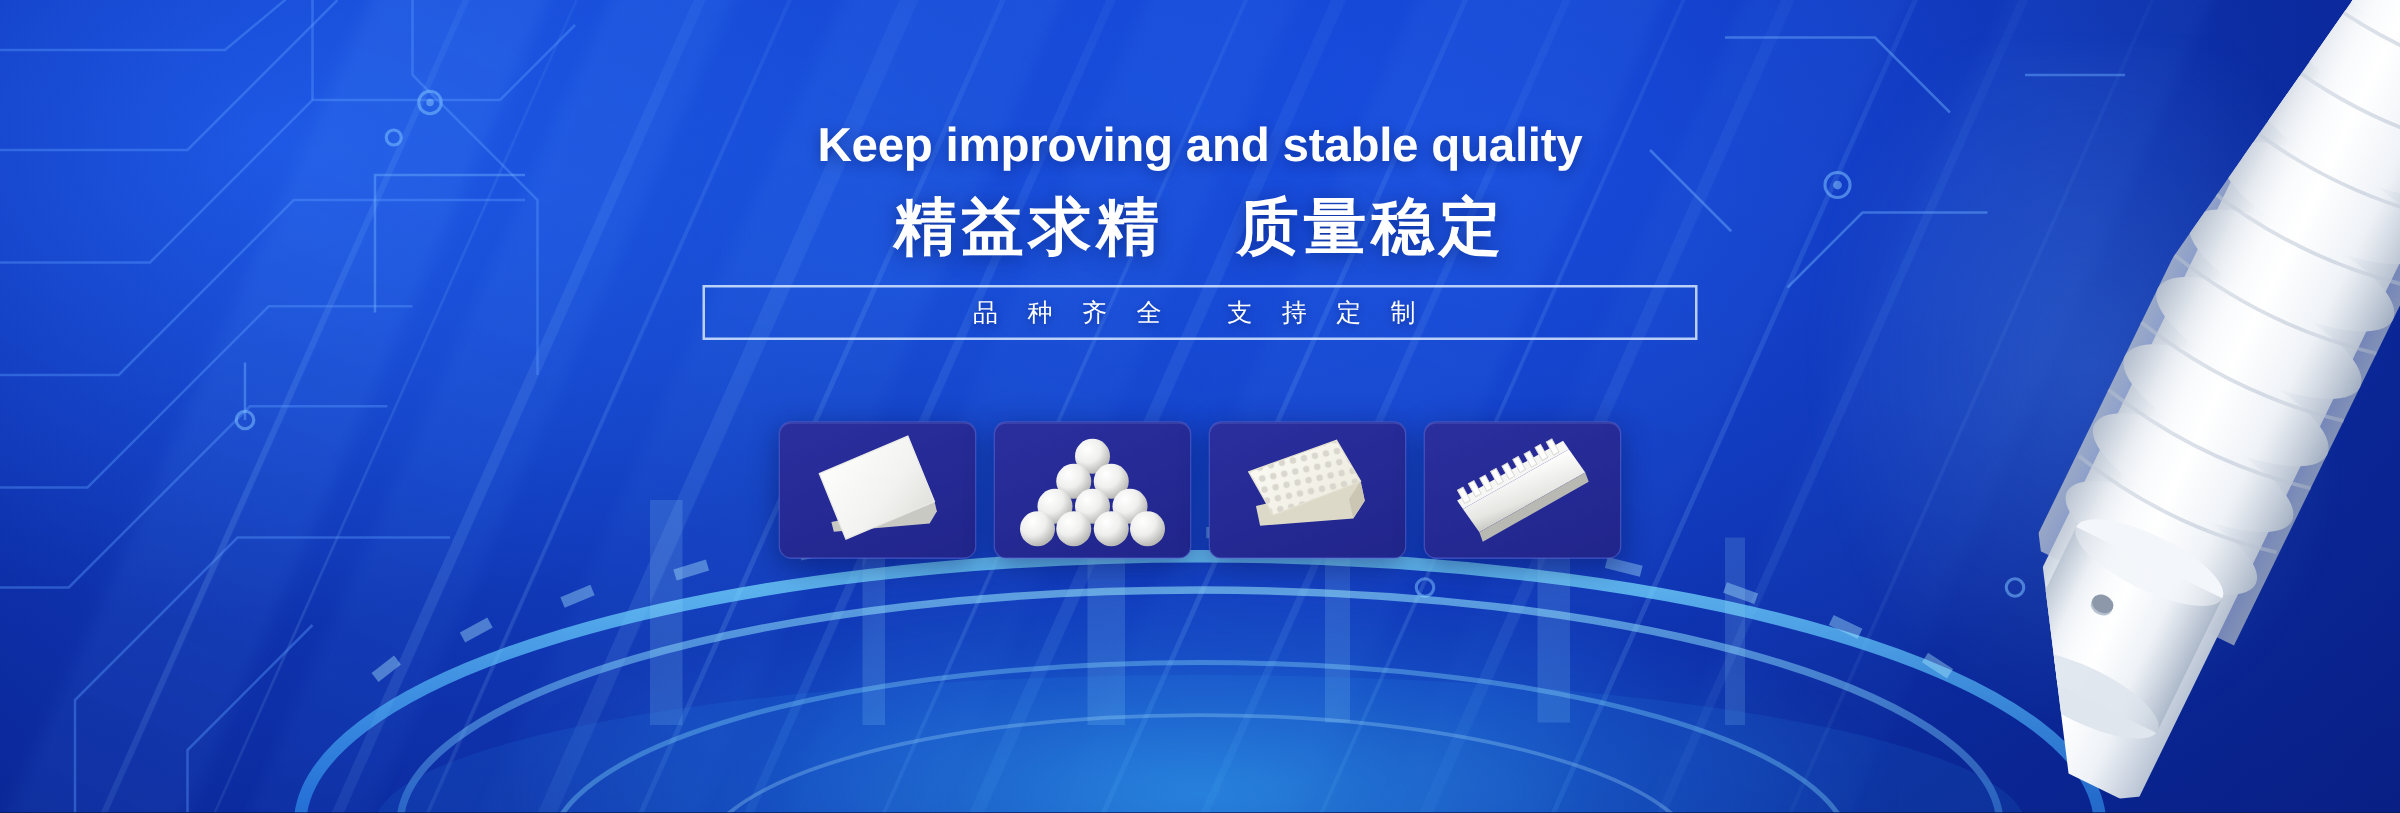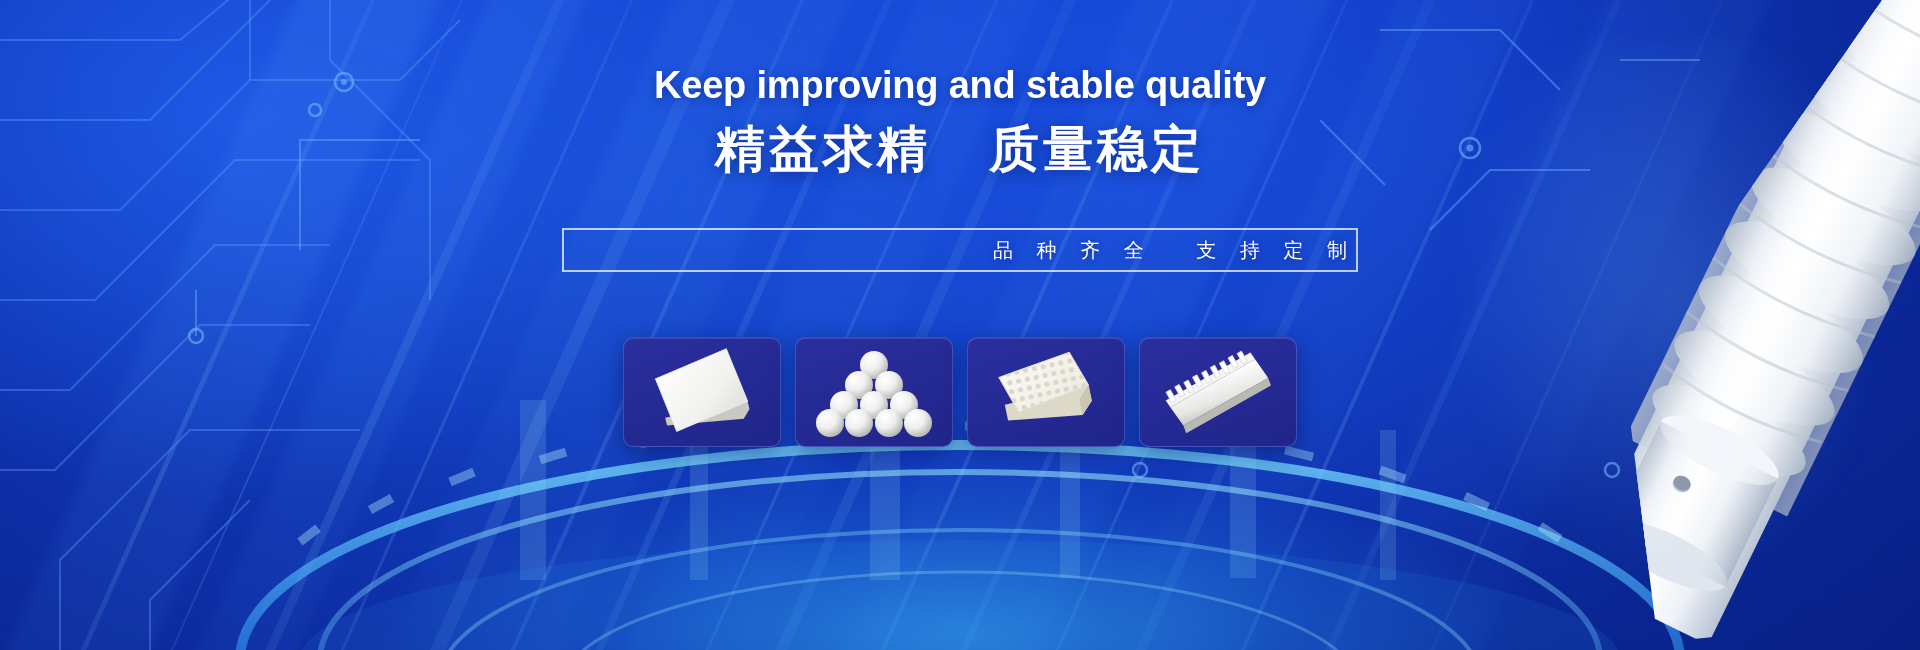--- a/index.html
+++ b/index.html
@@ -64,21 +64,21 @@
 
   
   .content {
     position: absolute;
     left: 0; right: 0; top: 0;
     text-align: center;
   }
 
   .headline-en {
     margin: 0;
-    padding-top: 66px;
+    padding-top: 98px;
     color: #ffffff;
     font-size: 38px;
     font-weight: 700;
     letter-spacing: -0.2px;
     line-height: 1;
     text-shadow: 0 2px 10px rgba(4,20,90,.45);
   }
 
   .headline-cn {
     margin: 0;
@@ -95,21 +95,21 @@
   .tagline-frame {
     position: absolute;
     left: 50%;
     top: 228px;
     transform: translateX(-50%);
     width: 796px;
     height: 44px;
     border: 2px solid rgba(214,232,255,.85);
     display: flex;
     align-items: center;
-    justify-content: flex-end;
+    justify-content: center;
     box-sizing: border-box;
   }
   .tagline-text {
     color: #ffffff;
     font-size: 20px;
     letter-spacing: 9px;
     font-weight: 400;
     white-space: pre;
     text-shadow: 0 1px 6px rgba(4,20,90,.45);
   }

